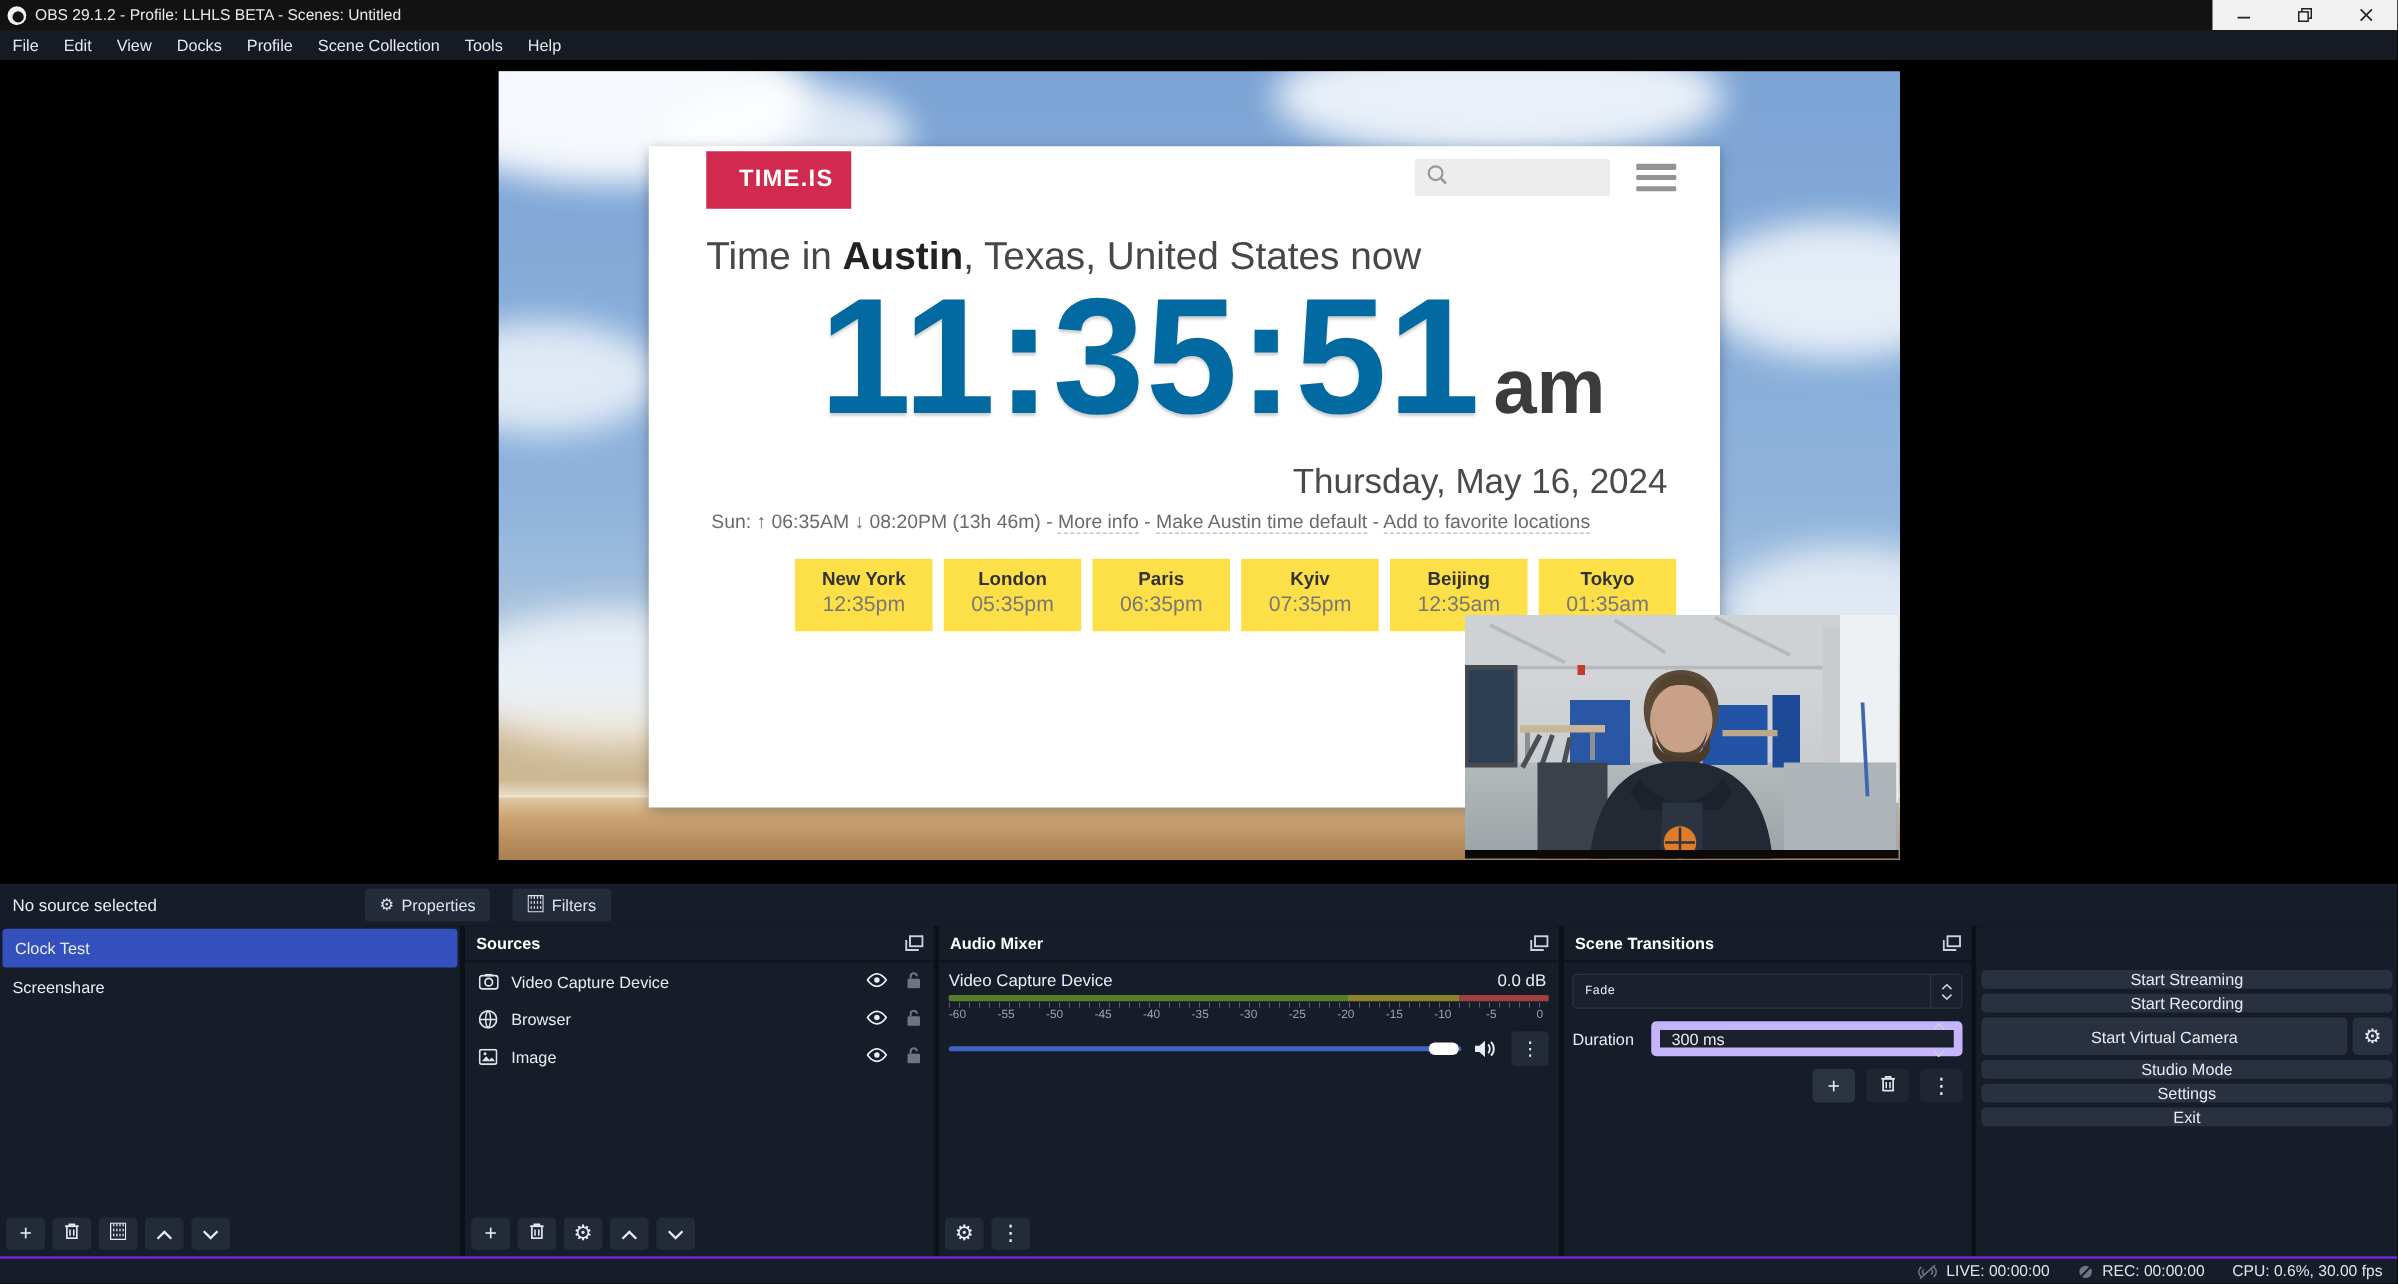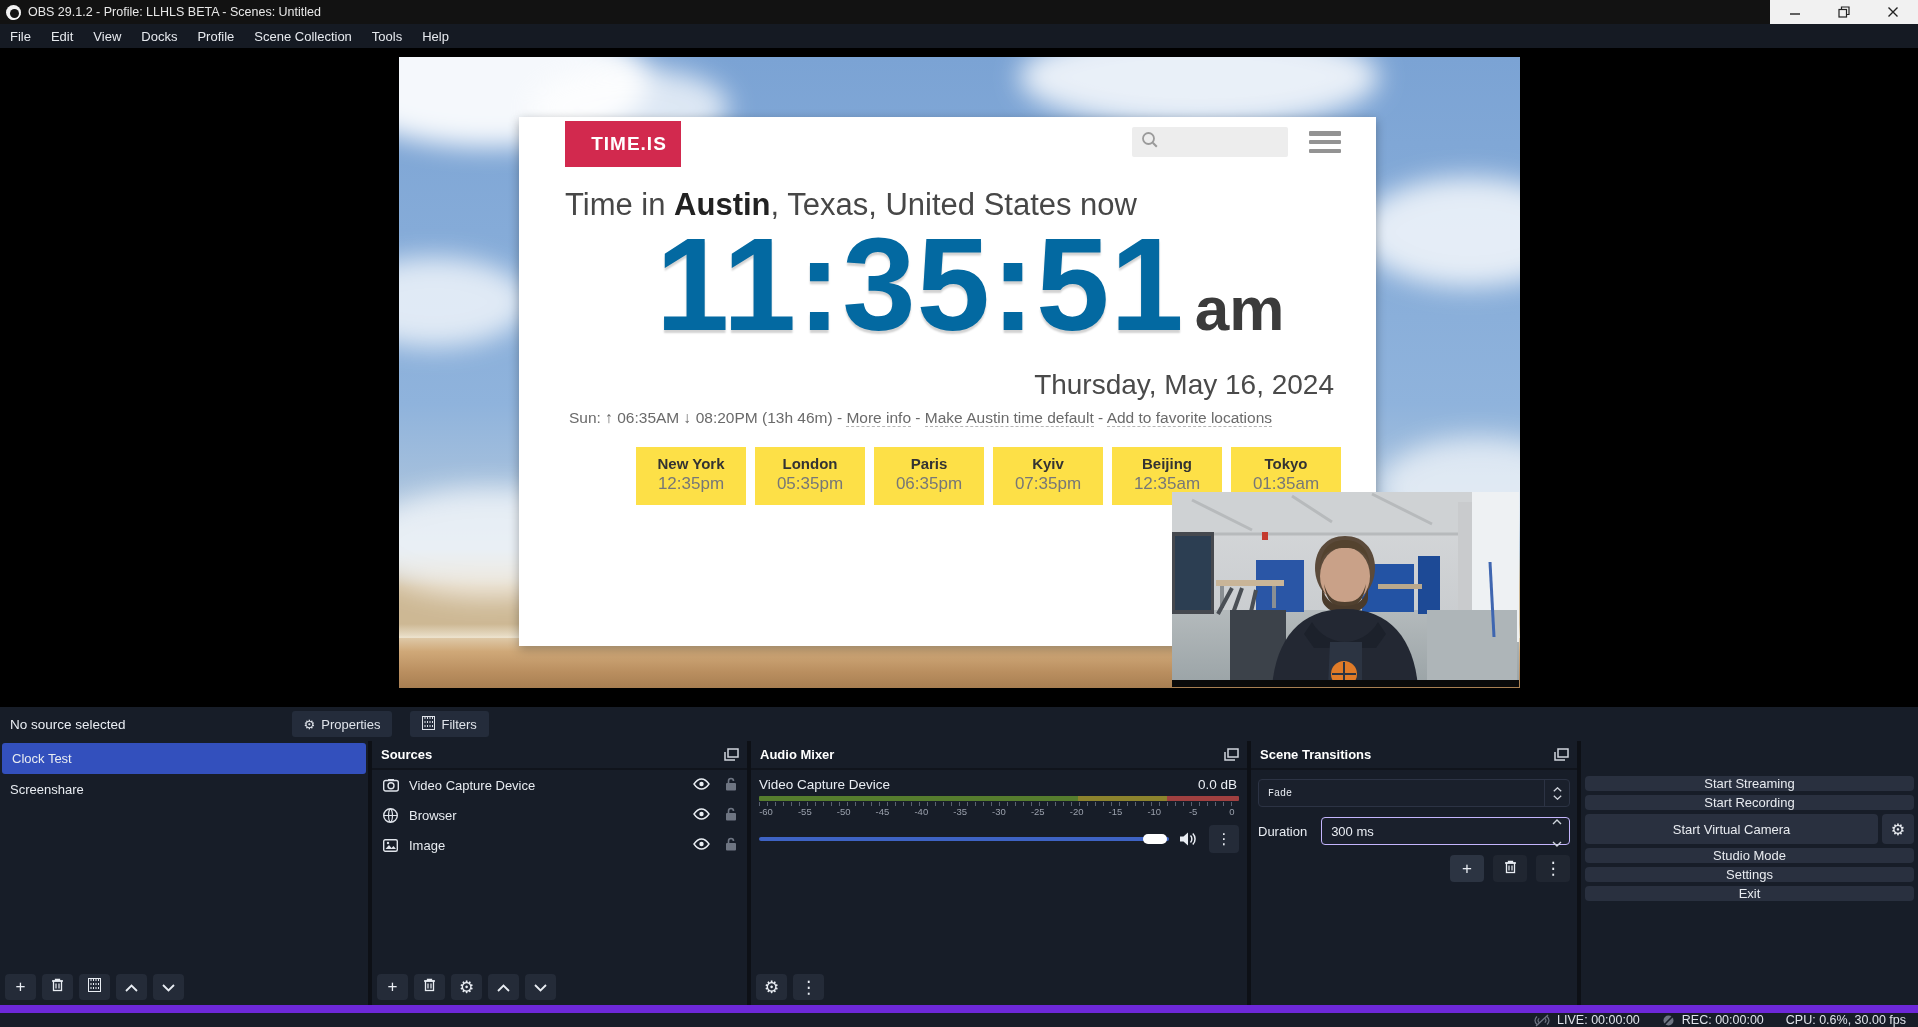--- a/index.html
+++ b/index.html
@@ -119,41 +119,41 @@
 
   
   .select-box { position:absolute; left:7px; right:7px; top:38px; height:28px; background:#1a202c;
     border:1px solid #2c3344; border-radius:4px; display:flex; align-items:center; cursor:pointer; }
   .select-box .sel-val { color:#e9edf3; font-size:10px; margin-left:9px;font-family:Liberation Mono, monospace; }
   .select-box .sel-arrows { margin-left:auto; width:25px; align-self:stretch;
     border-left:1px solid #2c3344; display:flex; flex-direction:column;
     align-items:center; justify-content:center; gap:3px; }
   .dur-row { position:absolute; left:7px; right:7px; top:76px; height:28px; display:flex; align-items:center; }
   .dur-row .dur-label { color:#e9edf3; font-size:13px; }
-  .spin-box { margin-left:14px; flex:1; height:28px; background:#1a202c; border:1px solid #c4b5fd;
+  .spin-box { margin-left:14px; flex:1; height:28px; background:#1a202c; border:7px solid #c4b5fd;
     border-radius:4px; display:flex; align-items:center; }
   .spin-box .spin-val { color:#e9edf3; font-size:13px; margin-left:9px; }
   .spin-box .spin-arrows { margin-left:auto; margin-right:7px; display:flex; flex-direction:column; gap:4px; }
   .trans-toolbar { position:absolute; right:7px; top:114px; display:flex; gap:9px; }
   .trans-toolbar .tb-btn { width:34px; height:27px; }
   .trans-toolbar .tb-btn.lighter { background:#2c3442; }
   .trans-toolbar .tb-btn.darker { background:#202631; }
 
   
   .controls-list { position:absolute; left:4px; right:4px; top:35px; display:flex;
     flex-direction:column; gap:4px; }
   .ctl-row { display:flex; gap:4px; }
   .ctl-btn { flex:1; height:30px; background:#29303f; border:none; border-radius:4px;
     color:#e8ebf0; font-size:13px; cursor:pointer; font-family:inherit; }
   .ctl-gear { flex:none; width:32px; height:30px; background:#29303f; border:none; border-radius:4px;
     color:#e8ebf0; font-size:16px; cursor:pointer; font-family:inherit; }
 
   
   .statusbar { position:absolute; left:0; top:1005px; width:100%; height:22px; background:#171d28;
-    border-top:8px solid #6d28d9; display:flex; align-items:center; justify-content:flex-end;
+    border-top:2px solid #6d28d9; display:flex; align-items:center; justify-content:flex-end;
     color:#dfe3ea; font-size:12.5px; gap:8px; padding-right:12px; }
   .sb-group { display:flex; align-items:center; gap:7px; margin-left:14px; }
   .sb-icon { display:flex; opacity:.75; }
   svg { flex:none; }
 </style>
 </head>
 <body>
 
 <div class="app">
 

